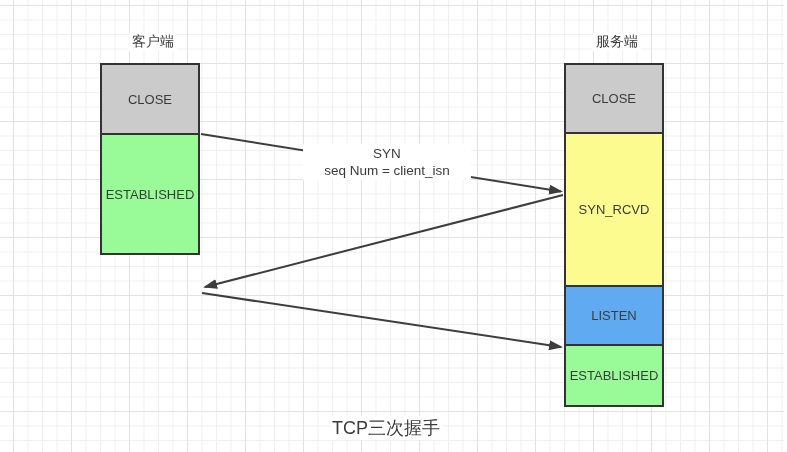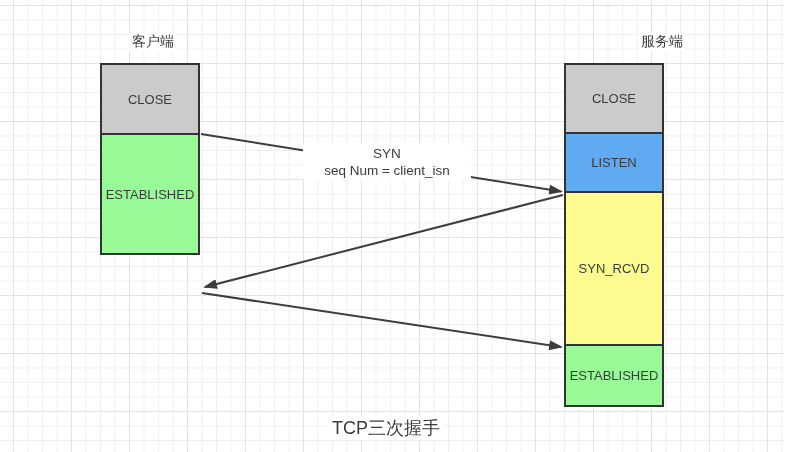--- a/index.html
+++ b/index.html
@@ -20,21 +20,21 @@
     background-size:58px 58px,58px 58px,14.5px 14.5px,14.5px 14.5px;
     background-position:13px 5px,13px 5px,13px 5px,13px 5px;
   }
   .top-label{
     position:absolute;top:33px;
     font-size:14px;color:#3b3b3b;
     background:#ffffff;padding:0 3px;
     white-space:nowrap;
   }
   .client-label{left:129px;}
-  .server-label{left:593px;margin-left:45px;}
+  .server-label{left:593px;}
   .bar{position:absolute;top:63px;width:100px;}
   .client-bar{left:100px;}
   .server-bar{left:564px;}
   .state{
     box-sizing:border-box;
     border:2px solid #333333;
     display:flex;align-items:center;justify-content:center;
     font-size:13px;color:#3b3b3b;
     text-align:right;
   }
@@ -79,25 +79,25 @@
     </div>
     <div class="state c2" style="background-color: rgb(152, 251, 152);">
       <span>ESTABLISHED</span>
     </div>
   </div>
 
   <div class="bar server-bar">
     <div class="state s0" style="background-color: rgb(203, 203, 203);">
       <span>CLOSE</span>
     </div>
+    <div class="state s2" style="background-color: rgb(251, 251, 144);">
+      <span>SYN_RCVD</span>
+    </div>
     <div class="state s1" style="background-color: rgb(96, 170, 242);">
       <span>LISTEN</span>
-    </div>
-    <div class="state s2" style="background-color: rgb(251, 251, 144);">
-      <span>SYN_RCVD</span>
     </div>
     <div class="state s3" style="background-color: rgb(152, 251, 152);">
       <span>ESTABLISHED</span>
     </div>
   </div>
 
   <svg class="arrow-layer" viewBox="0 0 787 452" xmlns="http://www.w3.org/2000/svg">
     <defs>
       <marker id="ah" markerWidth="14" markerHeight="10" refX="12" refY="5" orient="auto" markerUnits="userSpaceOnUse">
         <path d="M0,0 L14,5 L0,10 Z" fill="#3d3d3d"></path>

